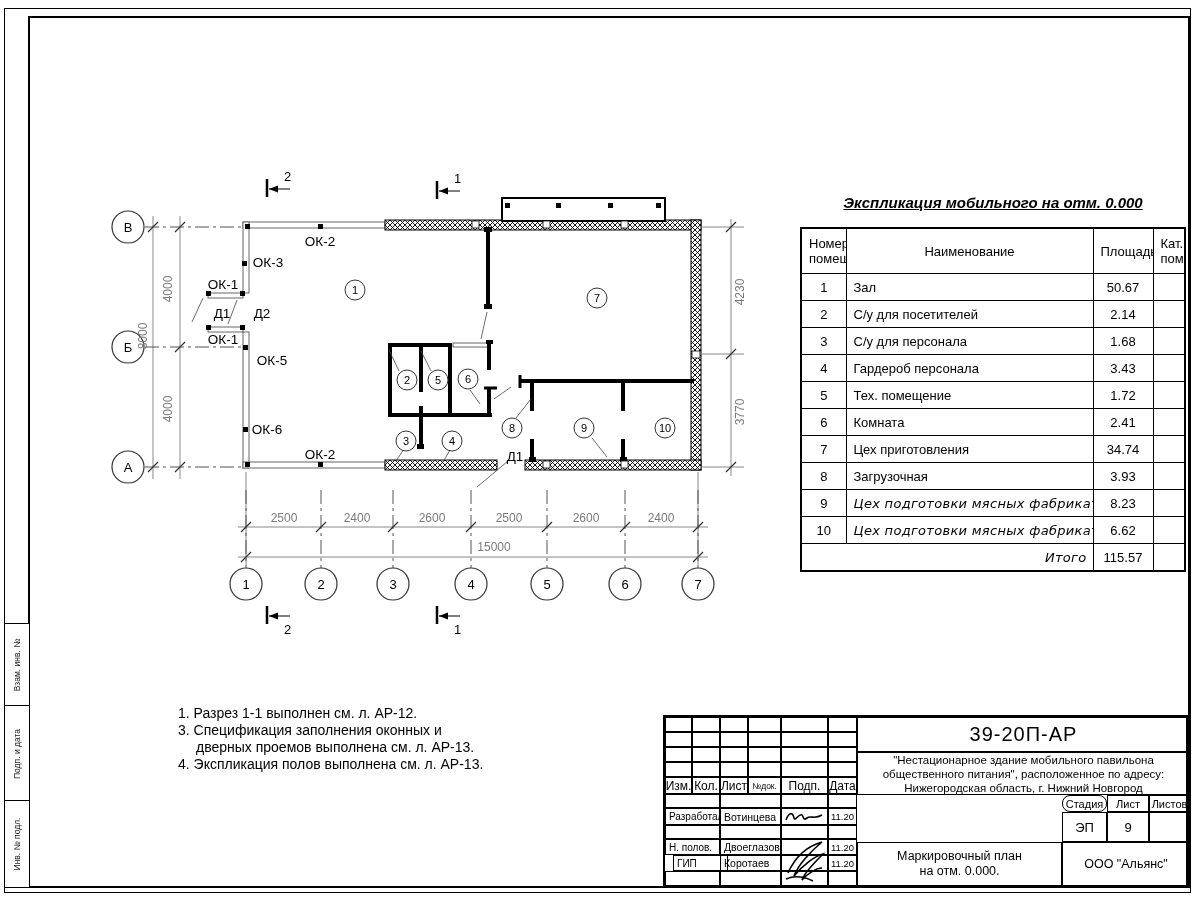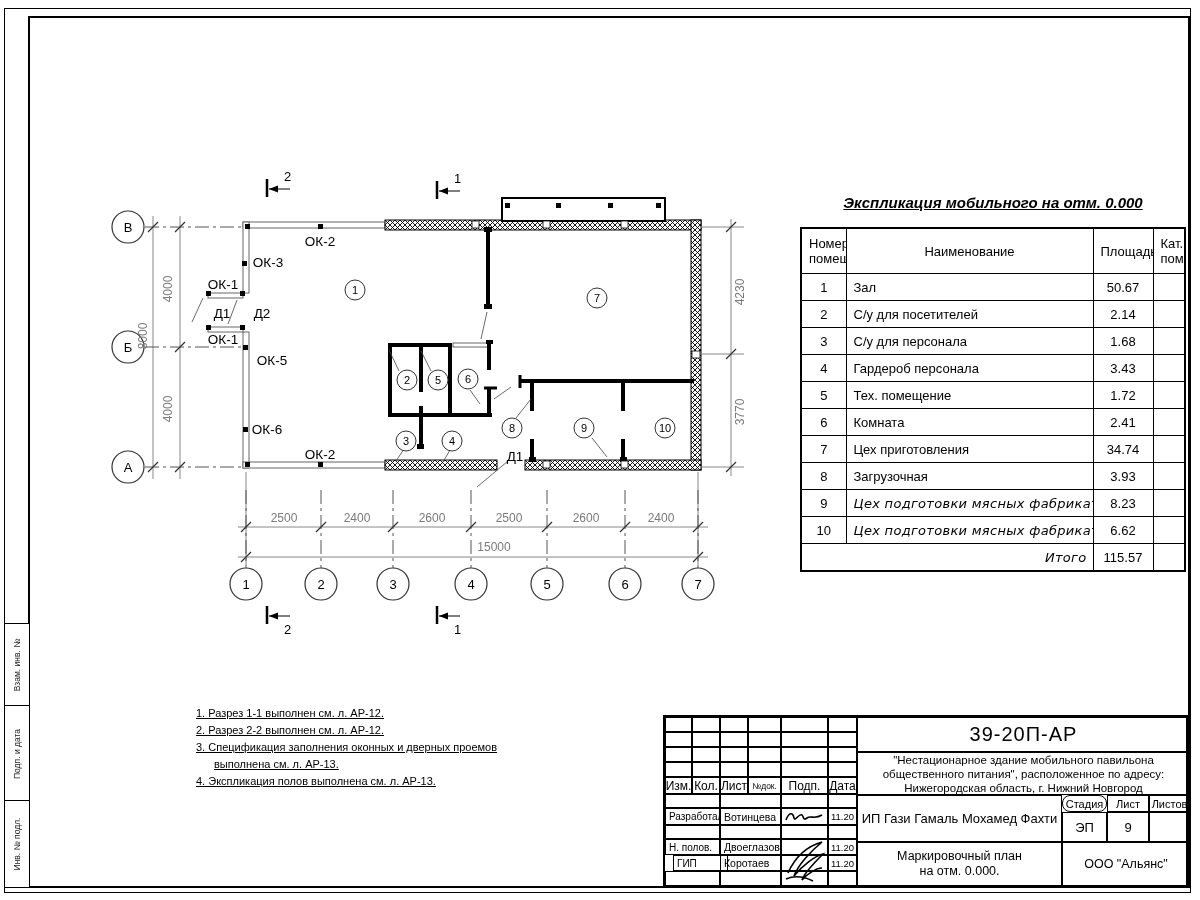--- a/index.html
+++ b/index.html
@@ -13,21 +13,21 @@
   .main-title{position:absolute;left:330px;top:126px;width:310px;text-align:center;
     font-size:17px;font-style:italic;font-weight:bold;text-decoration:underline;}
   .expl-title{position:absolute;left:838px;top:194px;width:310px;text-align:center;
     font-size:15px;font-style:italic;font-weight:bold;text-decoration:underline;}
   .expl-wrap{position:absolute;left:800px;top:227px;}
   table.expl{border-collapse:collapse;table-layout:fixed;width:384px;border:2px solid #000;}
   table.expl td{border:1px solid #000;font-size:13px;height:26px;padding:0 7px;overflow:hidden;white-space:nowrap;}
   table.expl tr.hdr td{height:44px;text-align:center;white-space:pre-line;font-size:13px;line-height:15px;}
   td.c{text-align:center;} td.nm{padding-left:8px;}
   .gost{font-family:"DejaVu Sans",sans-serif;font-style:italic;letter-spacing:0.3px;font-size:12.5px;}
-  .notes{position:absolute;left:196px;top:705px;width:322px;font-size:11px;line-height:17px;text-decoration:underline;}
+  .notes{position:absolute;left:178px;top:705px;width:322px;font-size:14px;line-height:17px;}
   .note{padding-left:18px;text-indent:-18px;}
   .tblock{position:absolute;left:663px;top:715px;width:521px;height:169px;border:2px solid #000;background:#fff;box-sizing:content-box;}
   .tcell{position:absolute;border:1px solid #000;box-sizing:border-box;display:flex;align-items:center;justify-content:center;
          font-size:11px;overflow:hidden;background:transparent;}
   .tcell.left{justify-content:flex-start;padding-left:3px;}
   .docnum{font-size:20px;letter-spacing:1px;}
   .proj{flex-direction:column;font-size:11.5px;line-height:14px;text-align:center;}
   .two-line{flex-direction:column;font-size:12.5px;line-height:15px;text-align:center;}
   .sig-svg{position:absolute;z-index:5;}
 </style>
@@ -372,21 +372,20 @@
           <td colspan="2" class="gost" style="text-align:right;padding-right:6px;">Итого</td>
           <td class="c">115.57</td>
           <td></td>
         </tr>
       </tbody>
     </table>
   </div>
 
   <div class="notes" id="notes">
       <div class="note">1. Разрез 1-1 выполнен см. л. АР-12.</div>
-      <div class="note">2. Разрез 2-2 выполнен см. л. АР-12.</div>
       <div class="note">3. Спецификация заполнения оконных и дверных проемов выполнена см. л. АР-13.</div>
       <div class="note">4. Экспликация полов выполнена см. л. АР-13.</div>
     </div>
 
   <div class="tblock">
     <div id="tb-grid">
         <div class="tcell" style="left: 0px; top: 0px; width: 27px; height: 15px;"></div>
         <div class="tcell" style="left: 27px; top: 0px; width: 28px; height: 15px;"></div>
         <div class="tcell" style="left: 55px; top: 0px; width: 28px; height: 15px;"></div>
         <div class="tcell" style="left: 83px; top: 0px; width: 33px; height: 15px;"></div>
@@ -440,21 +439,20 @@
         <div class="tcell left" style="left: 55px; top: 154px; width: 61px; height: 15px; font-size: 10.5px;"></div>
         <div class="tcell" style="left: 116px; top: 154px; width: 47px; height: 15px; font-size: 10px;"></div>
         <div class="tcell" style="left: 163px; top: 154px; width: 29px; height: 15px; font-size: 9.5px;"></div>
       </div>
     <div class="tcell docnum" style="left:192px;top:0;width:333px;height:35px;">39-20П-АР</div>
     <div class="tcell proj" style="left:192px;top:35px;width:333px;height:43px;">
       <div>"Нестационарное здание мобильного павильона</div>
       <div>общественного питания", расположенное по адресу:</div>
       <div>Нижегородская область, г. Нижний Новгород</div>
     </div>
-    <div class="tcell" style="left:192px;top:78px;width:205px;height:47px;font-size:13px;">ИП Гази Гамаль Мохамед Фахти</div>
     <div class="tcell" style="left:397px;top:78px;width:45px;height:17px;border-radius:8px;">Стадия</div>
     <div class="tcell" style="left:442px;top:78px;width:42px;height:17px;">Лист</div>
     <div class="tcell" style="left:484px;top:78px;width:41px;height:17px;">Листов</div>
     <div class="tcell" style="left:397px;top:95px;width:45px;height:30px;font-size:13px;">ЭП</div>
     <div class="tcell" style="left:442px;top:95px;width:42px;height:30px;font-size:13px;">9</div>
     <div class="tcell" style="left:484px;top:95px;width:41px;height:30px;font-size:13px;"></div>
     <div class="tcell two-line" style="left:192px;top:125px;width:205px;height:44px;">
       <div>Маркировочный план</div>
       <div>на отм. 0.000.</div>
     </div>

